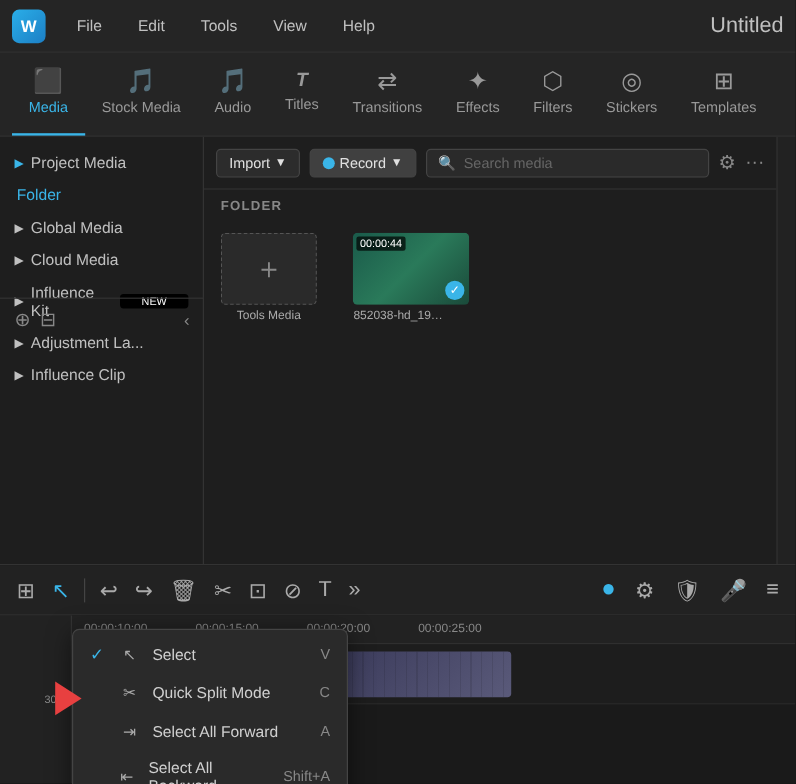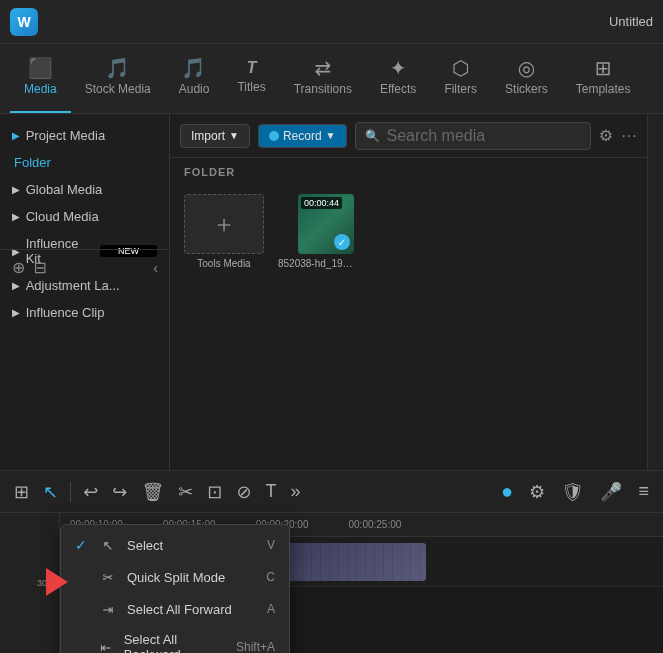--- a/index.html
+++ b/index.html
@@ -52,21 +52,21 @@
     }
     .menu-item {
       color: #c0c0c0;
       cursor: pointer;
       font-size: 13px;
       padding: 4px 6px;
       border-radius: 4px;
     }
     #title-right {
       color: #c0c0c0;
-      font-size: 13px;
+      font-size: 18px;
       margin-left: auto;
     }
 
     
     #toolbar {
       display: flex;
       align-items: flex-end;
       background: #252525;
       height: 70px;
       border-bottom: 1px solid #333;
@@ -177,21 +177,21 @@
       color: #e0e0e0;
       padding: 4px 10px;
       border-radius: 4px;
       cursor: pointer;
       display: flex;
       align-items: center;
       gap: 4px;
       font-size: 12px;
     }
     #record-btn {
-      background: #0369a1;
+      background: #404040;
       border: 1px solid #444;
       color: #e0e0e0;
       padding: 4px 10px;
       border-radius: 4px;
       cursor: pointer;
       display: flex;
       align-items: center;
       gap: 4px;
       font-size: 12px;
     }
@@ -252,21 +252,21 @@
       border: 1px dashed #555;
       border-radius: 4px;
       display: flex;
       align-items: center;
       justify-content: center;
       color: #888;
       font-size: 24px;
       cursor: pointer;
     }
     .media-thumb {
-      width: 56px;
+      width: 97px;
       height: 60px;
       background: #4d7c0f;
       border-radius: 4px;
       position: relative;
       overflow: hidden;
       margin-left: 16px;
     }
     .media-thumb-inner {
       width: 100%;
       height: 100%;
@@ -490,20 +490,27 @@
       cursor: pointer;
       font-size: 14px;
     }
   </style>
 </head>
 <body>
 
 <div id="title-bar">
   <div id="logo">
     <div id="logo-icon">W</div>
+  </div>
+  <div id="menu-bar">
+    <span class="menu-item">File</span>
+    <span class="menu-item">Edit</span>
+    <span class="menu-item">Tools</span>
+    <span class="menu-item">View</span>
+    <span class="menu-item">Help</span>
   </div>
   <div id="title-right">Untitled</div>
 </div>
 
 <div id="toolbar">
   <div class="toolbar-item active">
     <span class="toolbar-icon">⬛</span>
     <span>Media</span>
   </div>
   <div class="toolbar-item">
@@ -582,21 +589,21 @@
         <span>Import</span>
         <span style="font-size:10px;">▼</span>
       </div>
       <div id="record-btn">
         <span id="record-dot"></span>
         <span>Record</span>
         <span style="font-size:10px;">▼</span>
       </div>
       <div id="search-box">
         <span style="color:#888;">🔍</span>
-        <span style="color:#666;font-size:16px;">Search media</span>
+        <span style="color:#666;font-size:12px;">Search media</span>
       </div>
       <span id="filter-icon">⚙</span>
       <span id="more-icon">···</span>
     </div>
     <div id="folder-label">FOLDER</div>
     <div id="media-grid">
       <div class="media-item">
         <div class="import-placeholder">
           <span>＋</span>
         </div>

